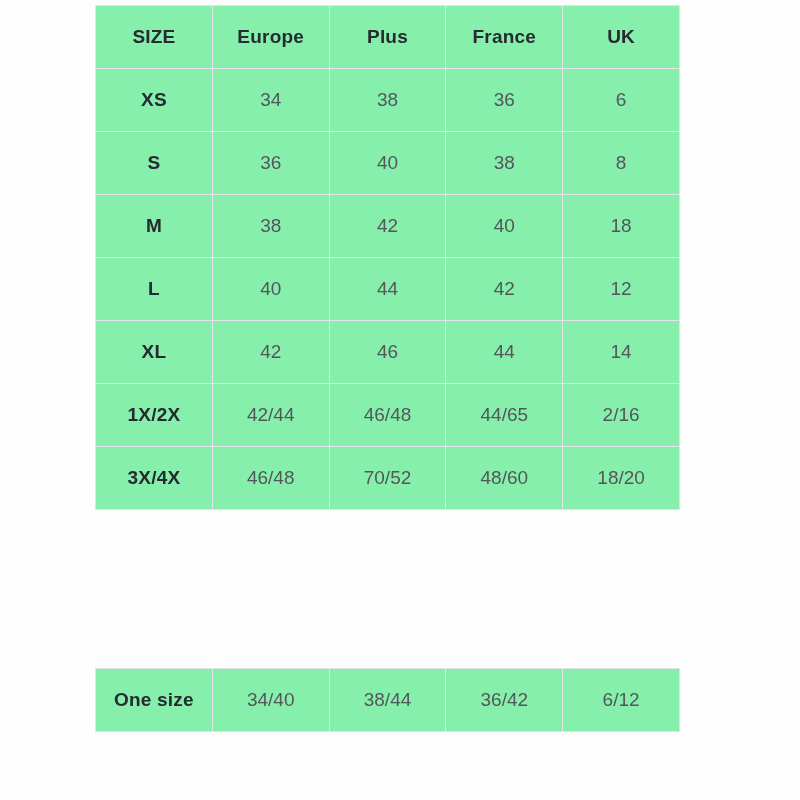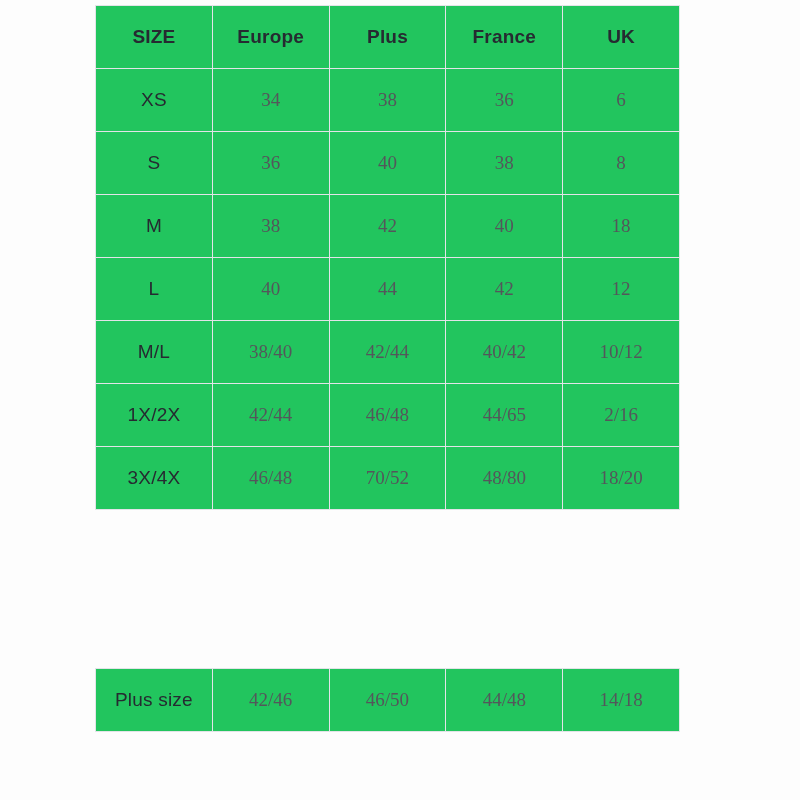--- a/index.html
+++ b/index.html
@@ -19,45 +19,44 @@
     left: 95px;
     width: 585px;
   }
   .size-table-wrap.main  { top: 5px; }
   .size-table-wrap.extra { top: 668px; }
 
   table.size-table {
     width: 100%;
     border-collapse: collapse;
     table-layout: fixed;
-    background: #22c55e;
+    background: #86efac;
   }
   table.size-table th,
   table.size-table td {
     border: 1px solid #e3e4e8;
     height: 62px;
     text-align: center;
     vertical-align: middle;
     font-size: 19px;
     padding: 0;
   }
   table.size-table th {
     font-weight: 700;
     color: #262a31;
     letter-spacing: 0.2px;
   }
   td.size-label {
-    font-weight: 400;
+    font-weight: 700;
     color: #262a31;
     letter-spacing: 0.2px;
   }
   td.value {
     font-weight: 400;
     color: #54565b;
-    font-family: Liberation Serif, serif;
   }
 </style>
 </head>
 <body>
 
 <div class="size-table-wrap main">
   <table class="size-table">
     <thead>
       <tr>
         <th>SIZE</th>
@@ -90,49 +89,49 @@
         <td class="value">18</td>
       </tr>
       <tr>
         <td class="size-label">L</td>
         <td class="value">40</td>
         <td class="value">44</td>
         <td class="value">42</td>
         <td class="value">12</td>
       </tr>
       <tr>
-        <td class="size-label">M/L</td>
-        <td class="value">38/40</td>
-        <td class="value">42/44</td>
-        <td class="value">40/42</td>
-        <td class="value">10/12</td>
+        <td class="size-label">XL</td>
+        <td class="value">42</td>
+        <td class="value">46</td>
+        <td class="value">44</td>
+        <td class="value">14</td>
       </tr>
       <tr>
         <td class="size-label">1X/2X</td>
         <td class="value">42/44</td>
         <td class="value">46/48</td>
         <td class="value">44/65</td>
         <td class="value">2/16</td>
       </tr>
       <tr>
         <td class="size-label">3X/4X</td>
         <td class="value">46/48</td>
         <td class="value">70/52</td>
-        <td class="value">48/80</td>
+        <td class="value">48/60</td>
         <td class="value">18/20</td>
       </tr>
     </tbody>
   </table>
 </div>
 
 <div class="size-table-wrap extra">
   <table class="size-table">
     <tbody>
       <tr>
-        <td class="size-label">Plus size</td>
-        <td class="value">42/46</td>
-        <td class="value">46/50</td>
-        <td class="value">44/48</td>
-        <td class="value">14/18</td>
+        <td class="size-label">One size</td>
+        <td class="value">34/40</td>
+        <td class="value">38/44</td>
+        <td class="value">36/42</td>
+        <td class="value">6/12</td>
       </tr>
     </tbody>
   </table>
 </div>
 
 </body></html>

